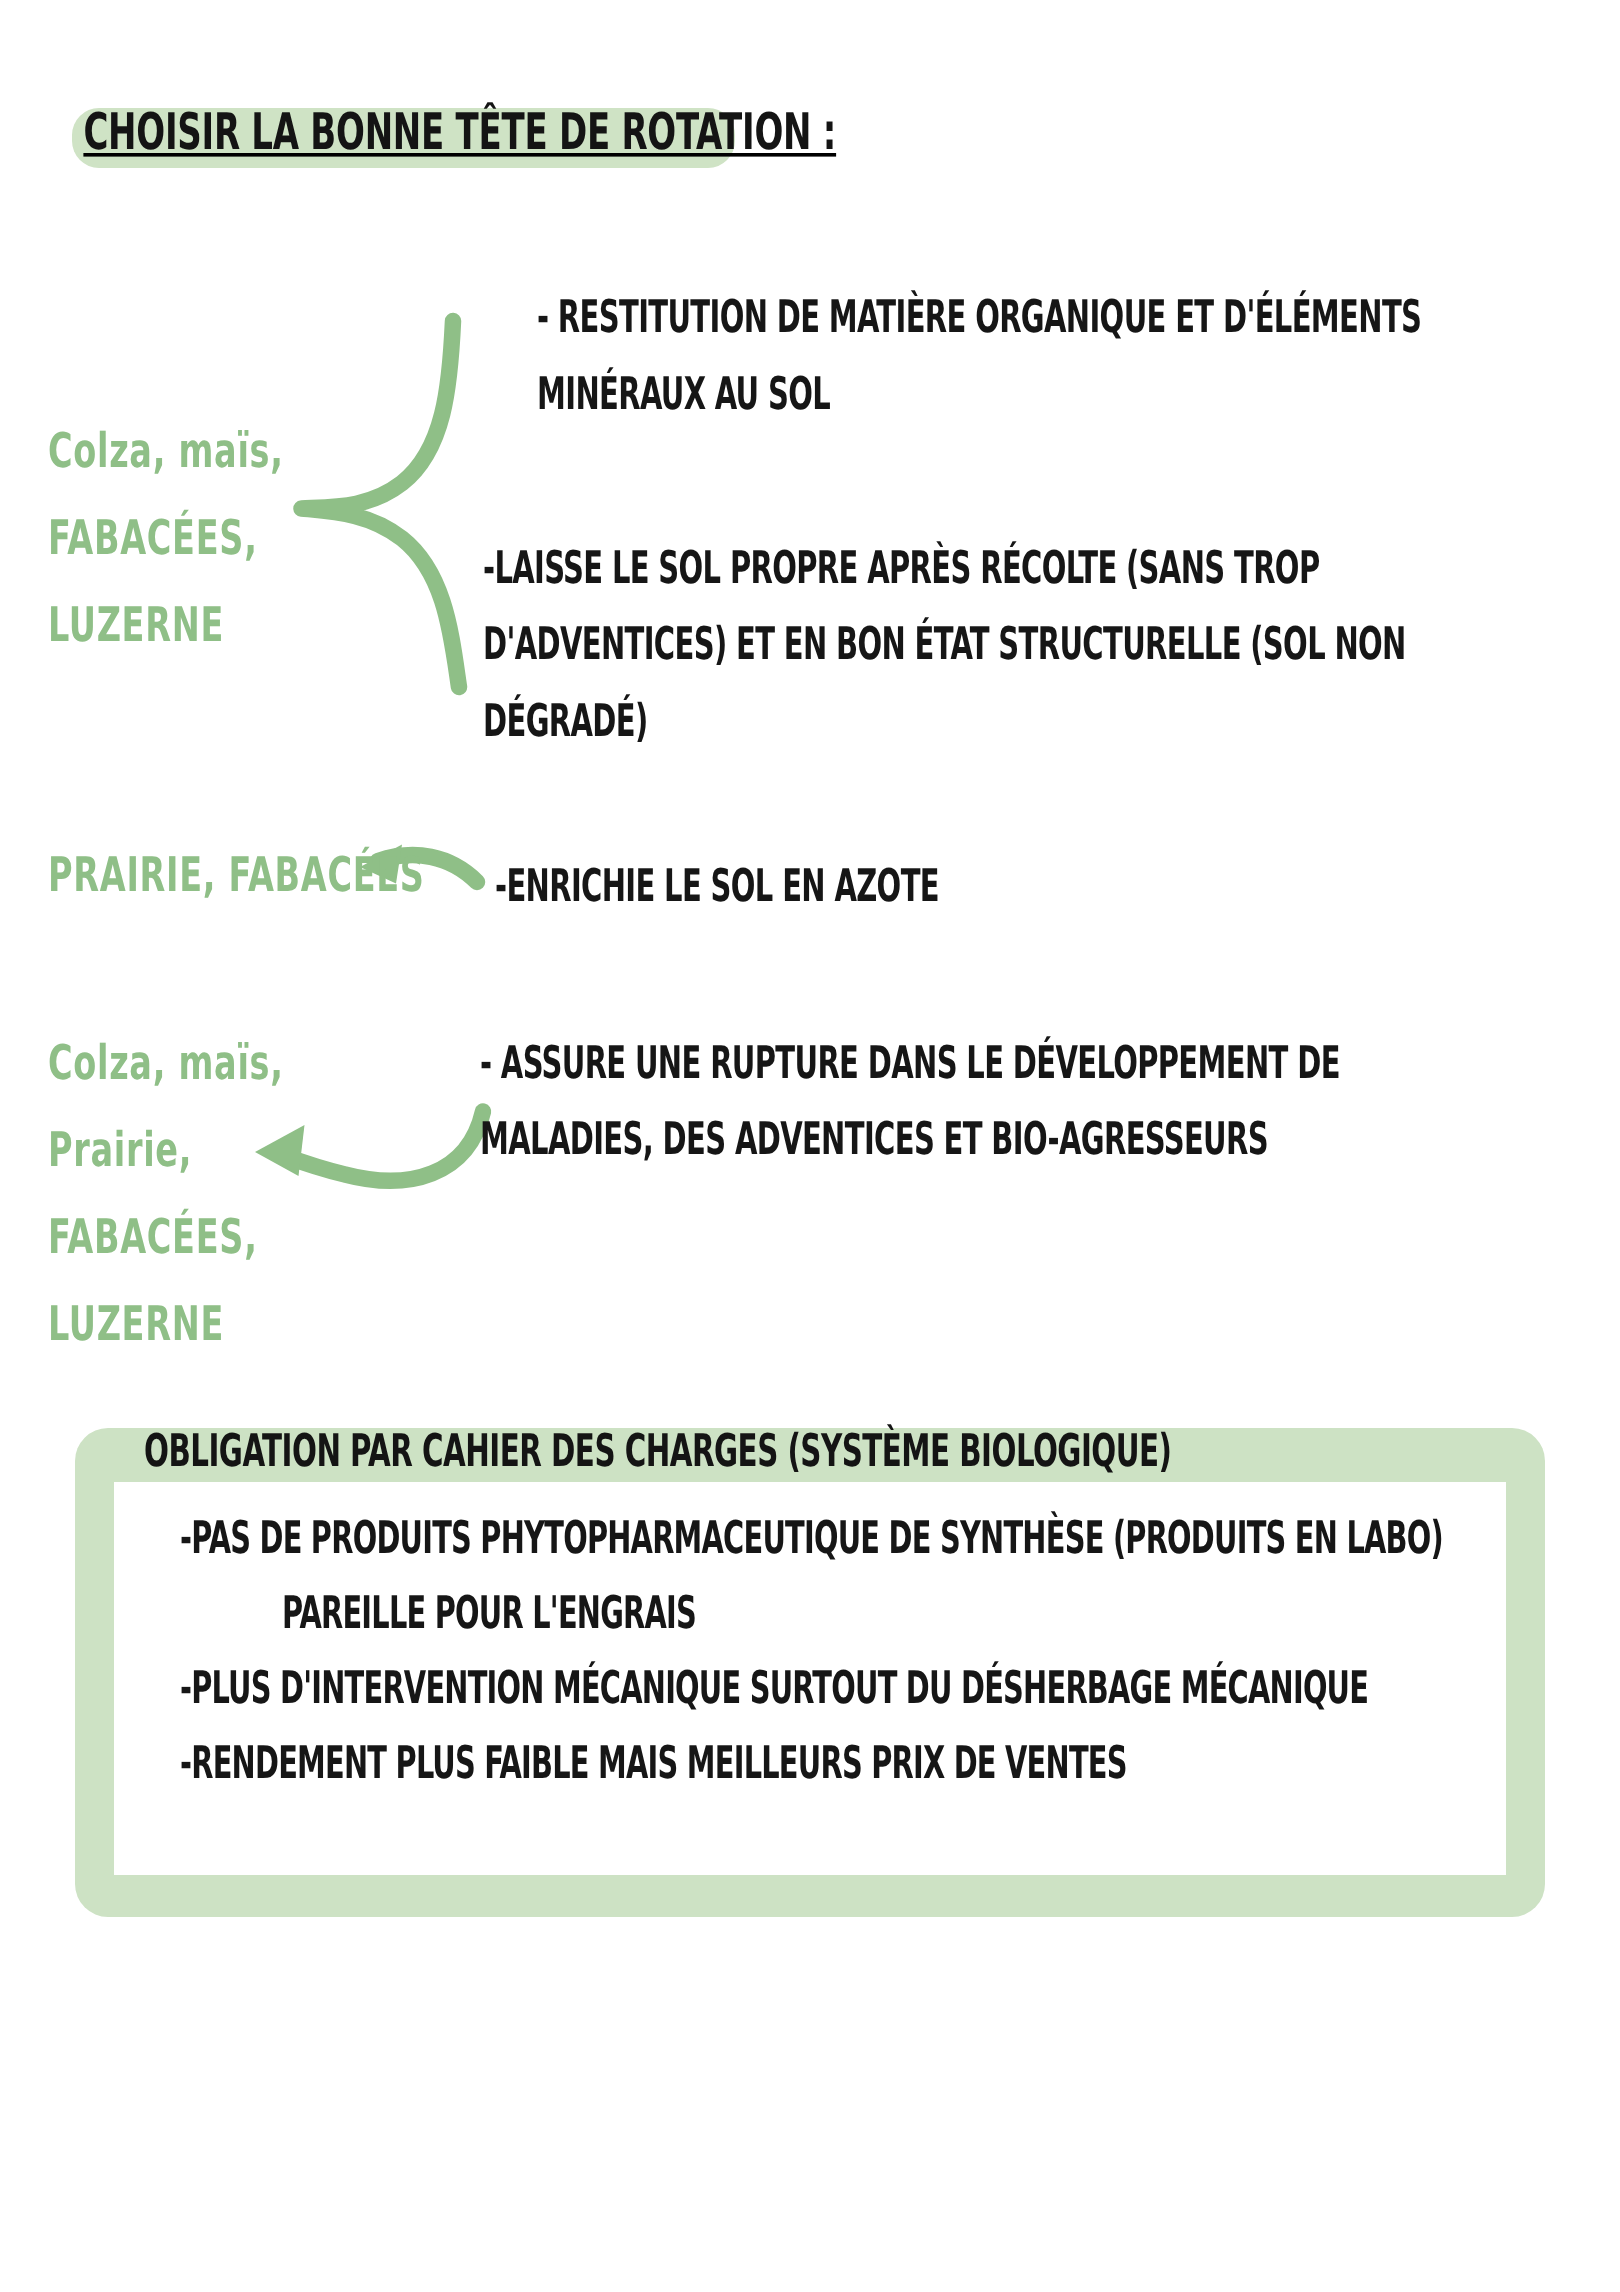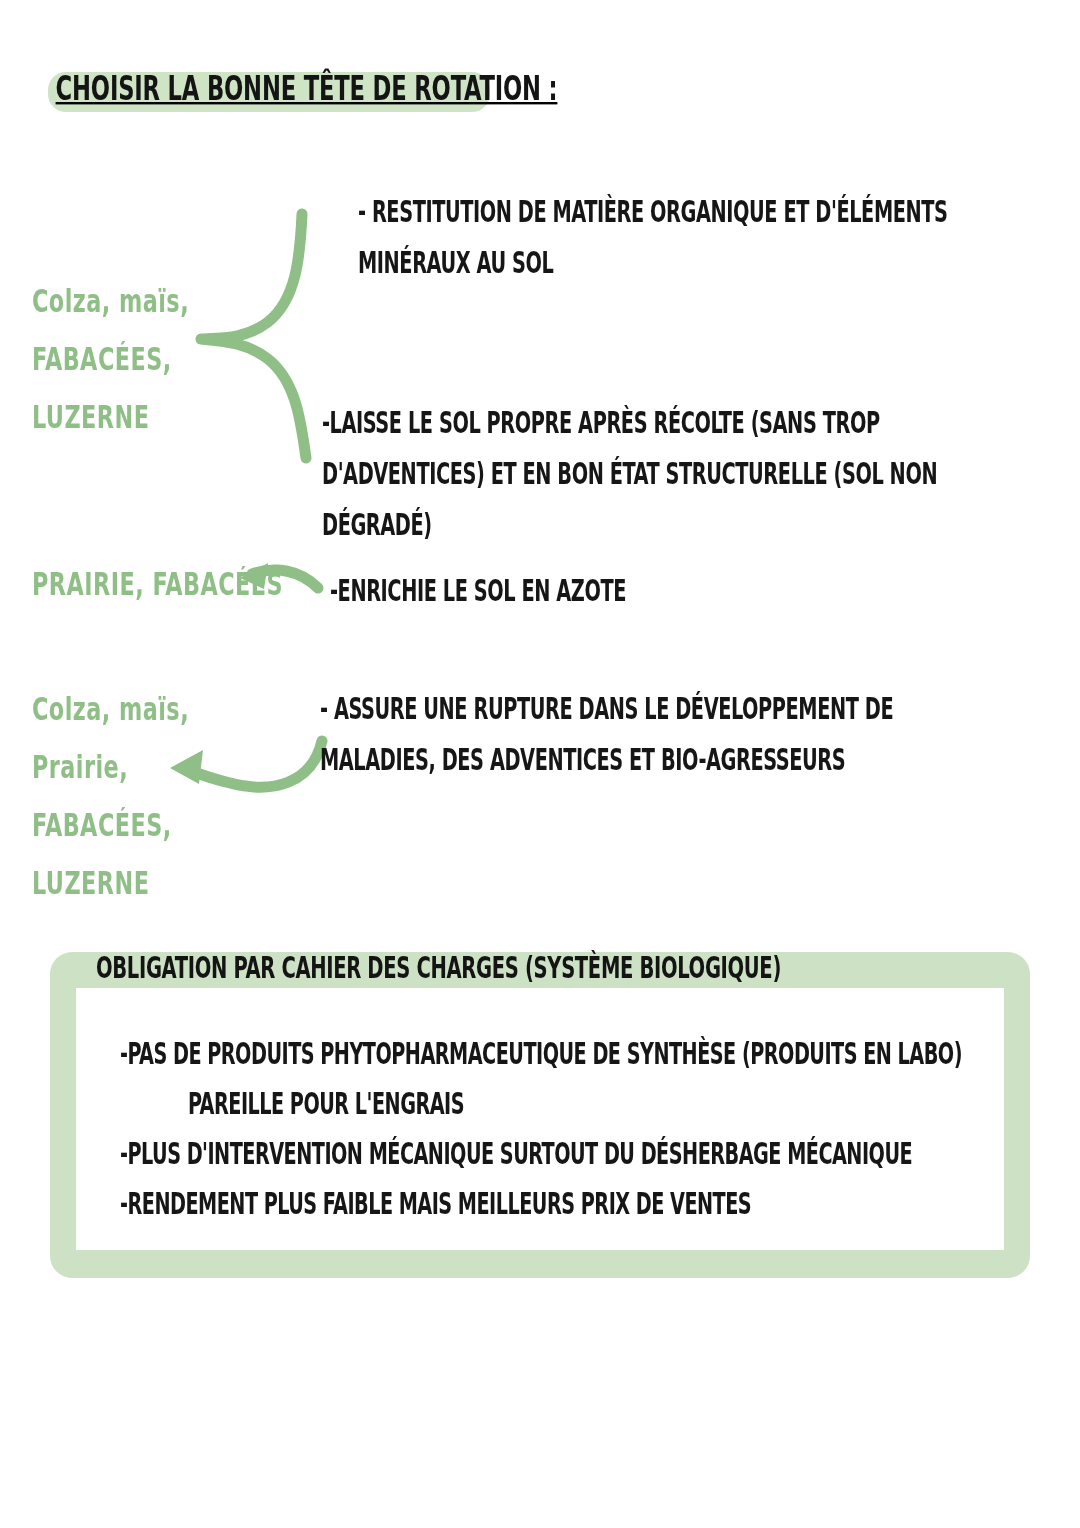--- a/index.html
+++ b/index.html
@@ -124,21 +124,21 @@
     font-weight: 700;
     font-size: 25px;
     letter-spacing: -0.4px;
     white-space: pre;
     transform: scaleX(0.87) scaleY(1.2);
     transform-origin: left top;
   }
   #callout-list {
     position: absolute;
     left: 120px;
-    top: 1036px;
+    top: 1008px;
     z-index: 4;
     width: 900px;
   }
   #callout-list .c-line {
     display: block;
     color: #161616;
     font-family: "DejaVu Sans Condensed", "Liberation Sans Narrow", "Liberation Sans", sans-serif;
     font-weight: 700;
     font-size: 25px;
     letter-spacing: -0.6px;
@@ -181,21 +181,21 @@
   <span class="lbl-line">Colza, maïs,</span>
   <span class="lbl-line">FABACÉES,</span>
   <span class="lbl-line">LUZERNE</span>
 </div>
 
 <div class="benefit" style="left:326px; top:194px;margin-left:32px;">
   <span class="b-line">- RESTITUTION DE MATIÈRE ORGANIQUE ET D'ÉLÉMENTS</span>
   <span class="b-line">MINÉRAUX AU SOL</span>
 </div>
 
-<div class="benefit" style="left:322px; top:361px;margin-top:44px;">
+<div class="benefit" style="left:322px; top:361px;">
   <span class="b-line">-LAISSE LE SOL PROPRE APRÈS RÉCOLTE (SANS TROP</span>
   <span class="b-line">D'ADVENTICES) ET EN BON ÉTAT STRUCTURELLE (SOL NON</span>
   <span class="b-line">DÉGRADÉ)</span>
 </div>
 
 <div class="crop-label" style="left:32px; top:566px;text-align:right;">
   <span class="lbl-line">PRAIRIE, FABACÉES</span>
 </div>
 
 <div class="benefit" style="left:330px; top:573px;">

